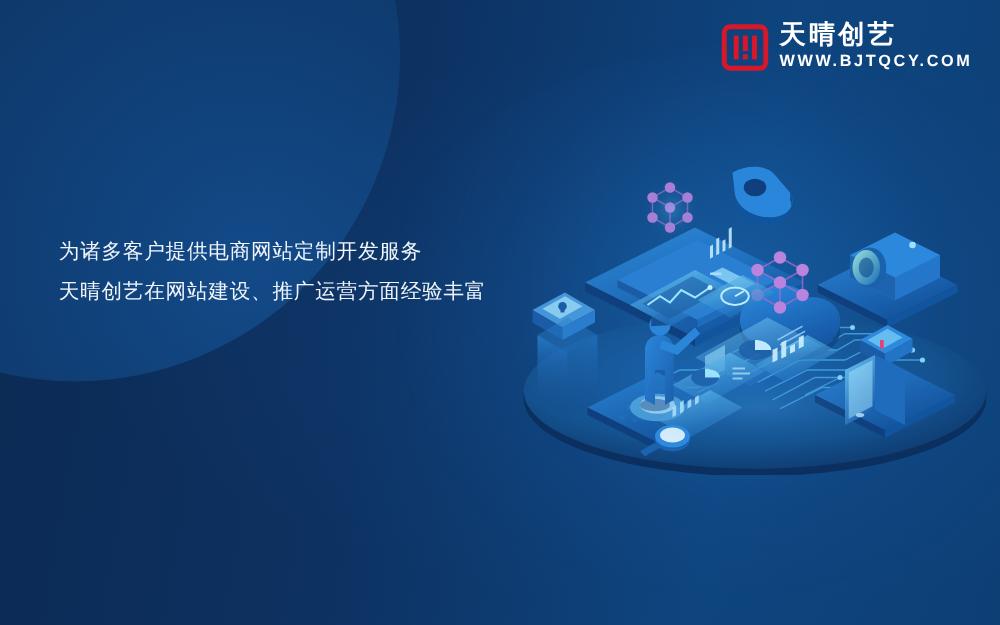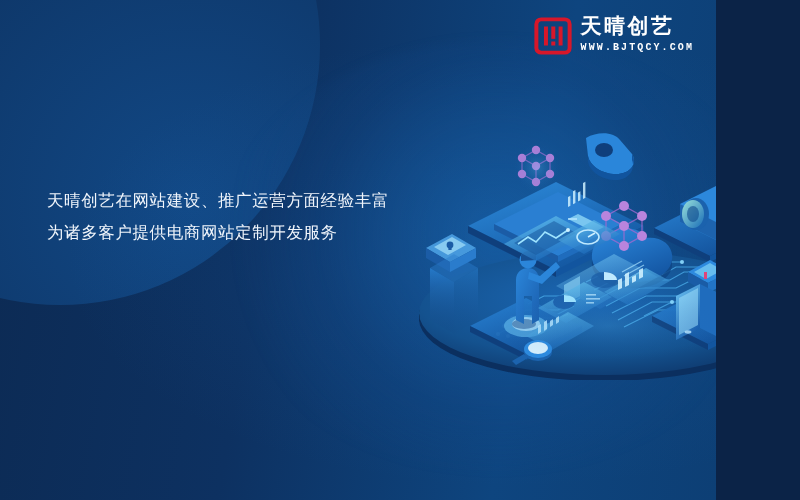--- a/index.html
+++ b/index.html
@@ -2,24 +2,24 @@
 <html><head>
 <meta charset="utf-8">
 <style>
   html, body {
     margin: 0;
     padding: 0;
     background: #0b2347;
   }
   #banner {
     position: relative;
-    width: 716px;
+    width: 800px;
     height: 500px;
     overflow: hidden;
-    font-family: Liberation Mono, monospace;
+    font-family: Liberation Sans, sans-serif;
     background: linear-gradient(100deg, #0c2a53 0%, #0d3161 38%, #0e457f 72%, #0d3f75 100%);
   }
 
   
   .bg-layer { position: absolute; inset: 0; }
 
   .deco-circle {
     position: absolute;
     left: -200px;
     top: -215px;
@@ -64,21 +64,21 @@
   .logo-cn {
     color: #ffffff;
     font-size: 21px;
     font-weight: bold;
     letter-spacing: 2.5px;
     line-height: 1.05;
     white-space: nowrap;
   }
   .logo-url {
     color: #ffffff;
-    font-size: 10px;
+    font-size: 13px;
     letter-spacing: 2.1px;
     line-height: 1.5;
     white-space: nowrap;
     font-weight: bold;
   }
 
   
   .copy {
     position: absolute;
     left: 47px;
@@ -133,22 +133,22 @@
       <rect x="25.9" y="10" width="4.2" height="20" fill="#d7172a"></rect>
       <rect x="18.2" y="25.8" width="4.2" height="4.2" fill="#d7172a"></rect>
     </svg>
     <div class="logo-text">
       <div class="logo-cn">天晴创艺</div>
       <div class="logo-url">WWW.BJTQCY.COM</div>
     </div>
   </div>
 
   <div class="copy">
+    <p class="subline">为诸多客户提供电商网站定制开发服务</p>
     <p class="subline">天晴创艺在网站建设、推广运营方面经验丰富</p>
-    <p class="subline">为诸多客户提供电商网站定制开发服务</p>
   </div>
 
   <div class="illustration">
     <svg width="392" height="260" viewBox="0 0 392 260">
       <defs>
         <linearGradient id="gBase" x1="0" y1="0" x2="1" y2="1">
           <stop offset="0" stop-color="#1a63ad"></stop>
           <stop offset="1" stop-color="#0f3a73"></stop>
         </linearGradient>
         <linearGradient id="gPlate" x1="0" y1="0" x2="0.6" y2="1">

